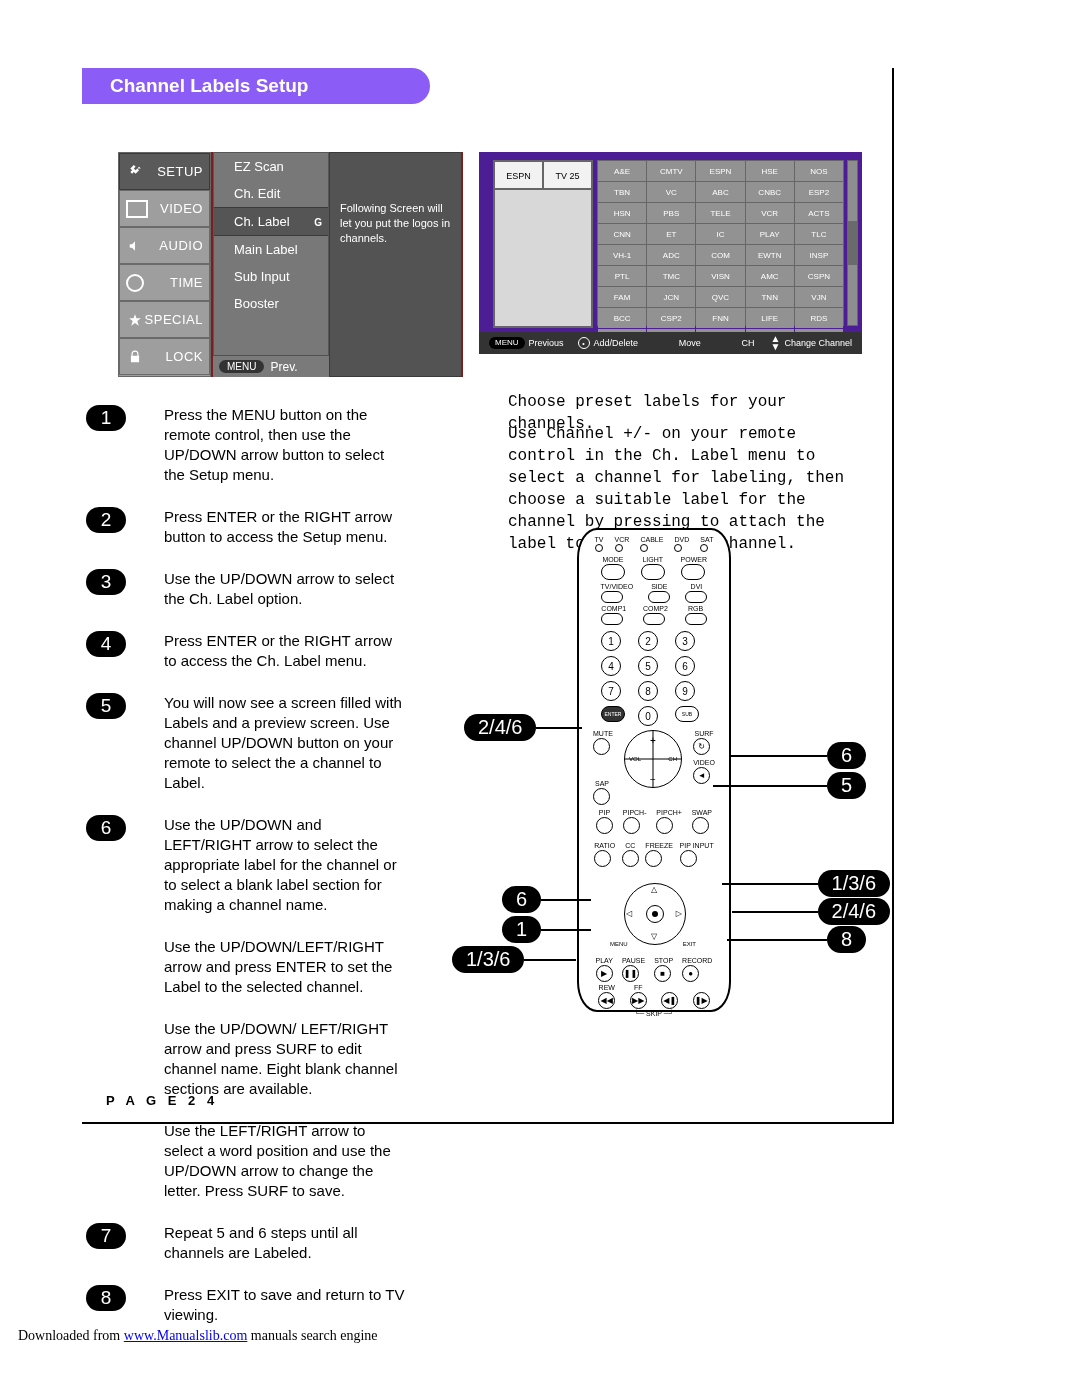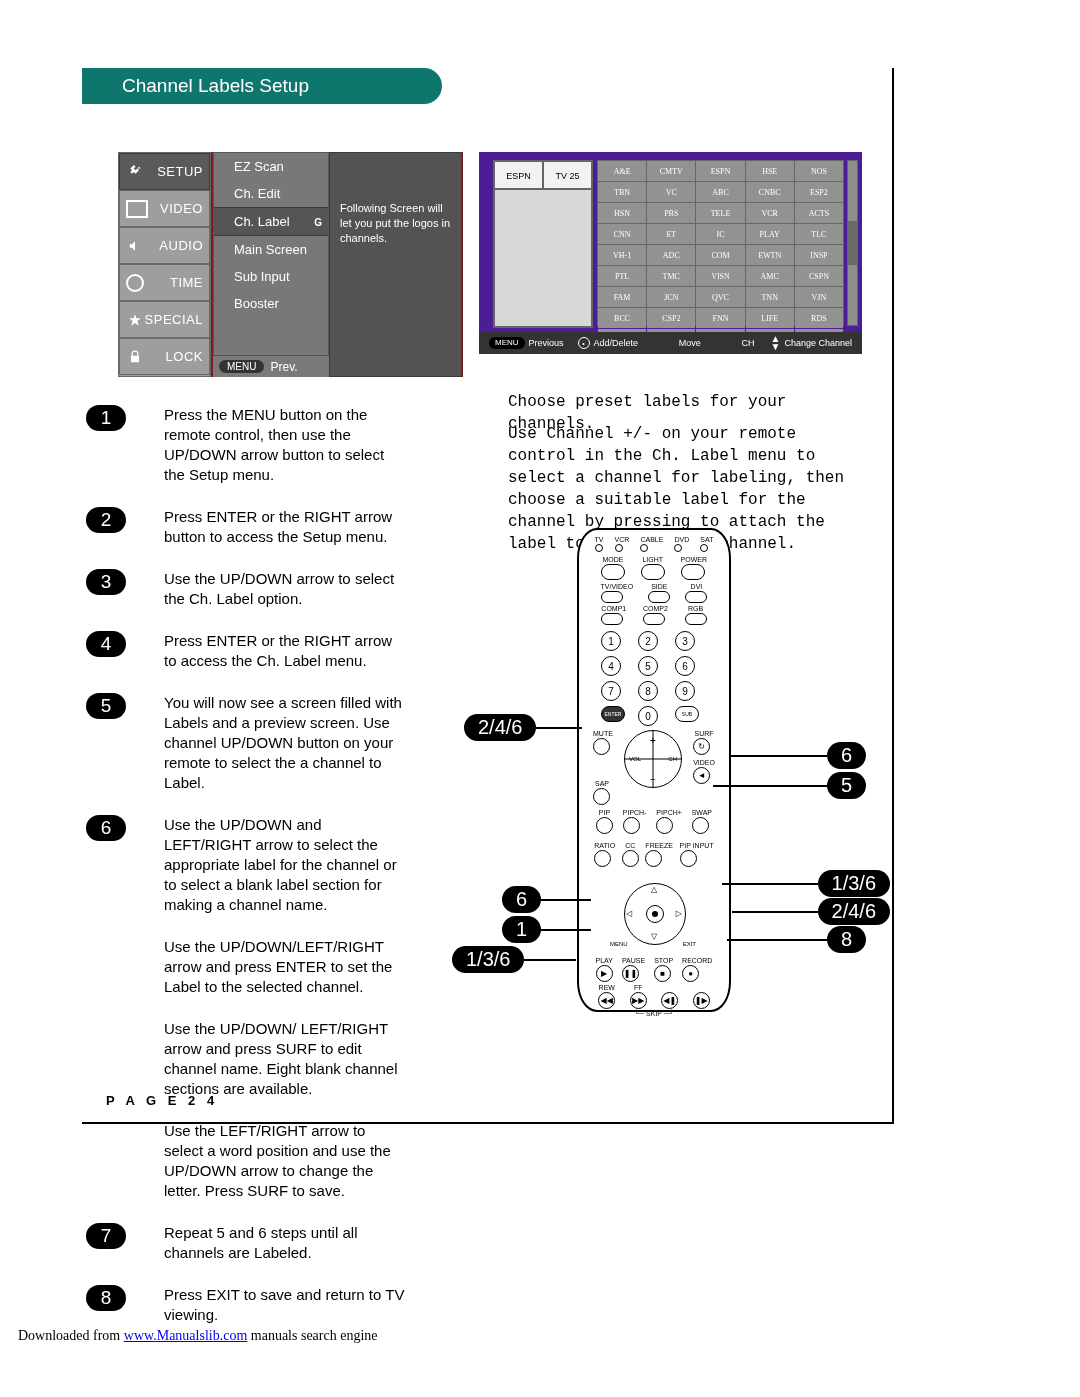--- a/index.html
+++ b/index.html
@@ -23,26 +23,26 @@
     height: 1054px;
     border-right: 2px solid #000;
     border-bottom: 2px solid #000;
   }
   .title-pill {
     position: absolute;
     left: 0;
     top: 0;
     width: 320px;
     height: 36px;
-    background: #0f766e;
+    background: #8b5cf6;
     color: #fff;
     border-radius: 0 18px 18px 0;
     font-size: 19px;
-    font-weight: 400;
-    padding-left: 40px;
+    font-weight: 700;
+    padding-left: 28px;
     line-height: 36px;
   }
 
   
   .setup-screen {
     position: absolute;
     left: 36px;
     top: 84px;
     width: 345px;
     height: 225px;
@@ -192,21 +192,20 @@
     background: #666;
     border: 1px solid #666;
   }
   .label-grid .cell {
     background: #929292;
     color: #fff;
     font-size: 8px;
     display: flex;
     align-items: center;
     justify-content: center;
-    font-family: Liberation Serif, serif;
   }
   .labels-bar {
     position: absolute;
     left: 0; bottom: 0;
     width: 100%;
     height: 22px;
     background: #333;
     display: flex;
     align-items: center;
     color: #fff;
@@ -438,21 +437,21 @@
           <span class="lbl">LOCK</span>
         </div>
       </div>
       <div class="setup-mid">
         <div class="mid-item">EZ Scan</div>
         <div class="mid-item">Ch. Edit</div>
         <div class="mid-item sel">
           <span>Ch. Label</span>
           <span class="g-mark">G</span>
         </div>
-        <div class="mid-item">Main Screen</div>
+        <div class="mid-item">Main Label</div>
         <div class="mid-item">Sub Input</div>
         <div class="mid-item">Booster</div>
       </div>
       <div class="setup-right">Following Screen will let you put the logos in channels.</div>
       <div class="prev-bar">
         <span class="menu-pill">MENU</span>
         <span class="prev-text">Prev.</span>
       </div>
     </div>
 

